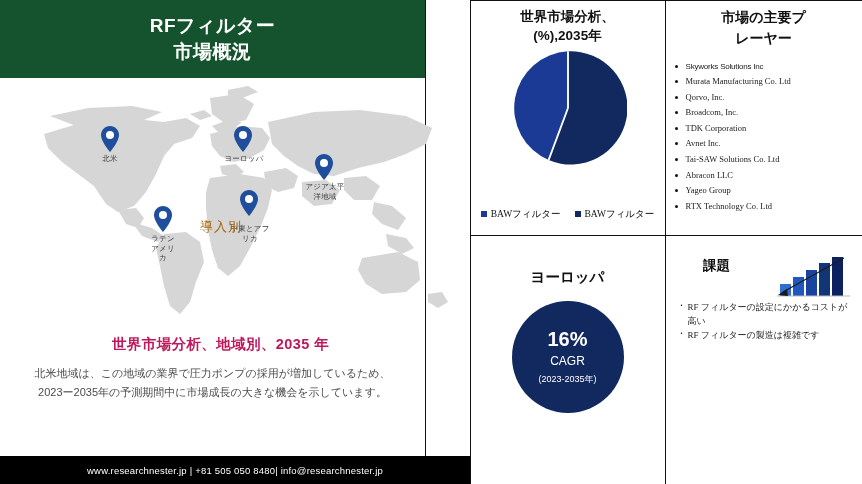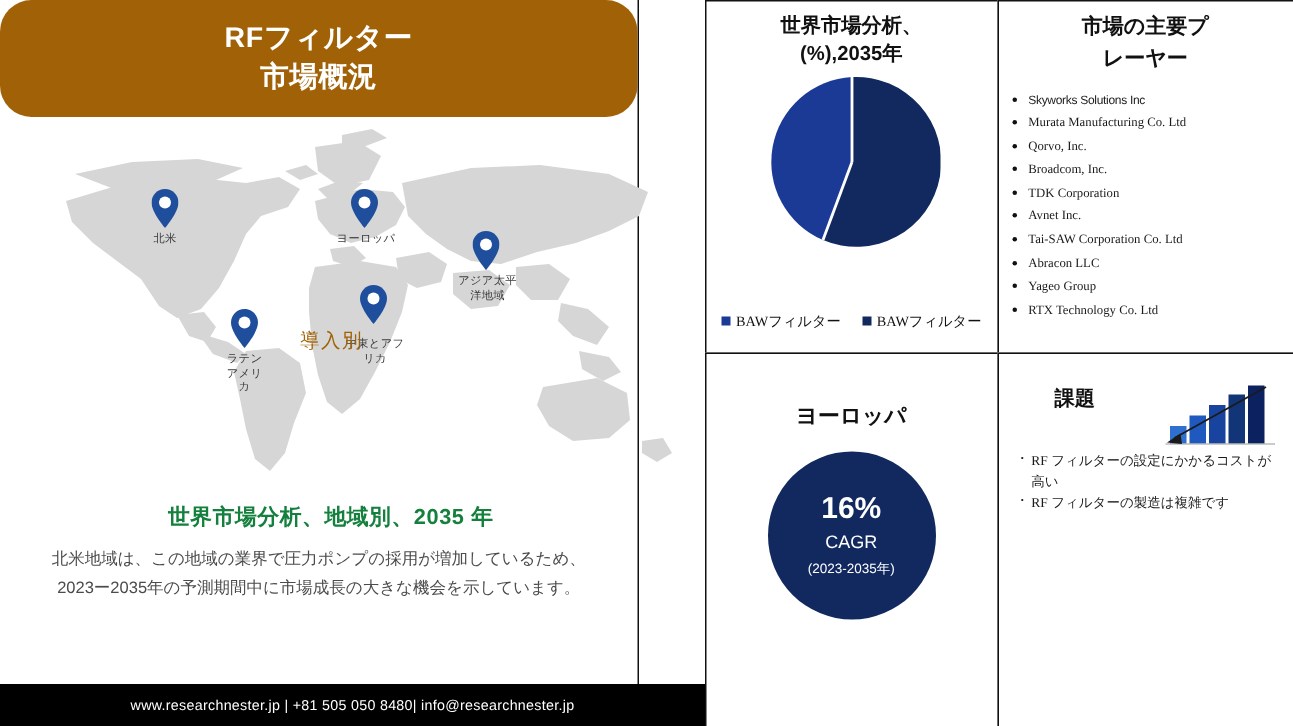--- a/index.html
+++ b/index.html
@@ -8,33 +8,33 @@
     background:#ffffff;
     font-family:"Liberation Sans","DejaVu Sans",sans-serif;
     overflow:hidden;
     position:relative;
   }
   .sheet{position:absolute;inset:0;display:flex;}
 
   
   .left{width:470px;height:484px;position:relative;background:#fff;
         border-right:1px solid #111;box-sizing:border-box;}
-  .hdr{height:78px;background:#a16207;display:flex;flex-direction:column;
-       align-items:center;justify-content:center;border-radius:21px;}
+  .hdr{height:78px;background:#14532d;display:flex;flex-direction:column;
+       align-items:center;justify-content:center;}
   .hdr-l1,.hdr-l2{color:#fff;font-weight:bold;font-size:19px;line-height:26px;letter-spacing:.5px;}
 
   .mapwrap{position:relative;height:255px;}
   .mapsvg{position:absolute;left:14px;top:4px;}
   .pin{position:absolute;width:18px;height:26px;}
   .pin svg{display:block;}
   .plabel{position:absolute;font-size:7.5px;color:#3a3a3a;text-align:center;
           line-height:9.5px;letter-spacing:.2px;}
   .bigoverlay{position:absolute;font-size:13px;color:#a16207;letter-spacing:1px;}
 
-  .cap-h{margin-top:2px;text-align:center;font-size:14.5px;font-weight:bold;color:#15803d;letter-spacing:.4px;margin-left:16px;}
+  .cap-h{margin-top:2px;text-align:center;font-size:14.5px;font-weight:bold;color:#be185d;letter-spacing:.4px;margin-left:16px;}
   .cap-b{margin:10px auto 0;width:360px;text-align:center;font-size:11px;
          line-height:19px;color:#4b4b4b;}
 
   .footer{position:absolute;left:0;bottom:0;width:470px;height:28px;background:#000;
           display:flex;align-items:center;justify-content:center;text-align:center;}
   .footer span{color:#fff;font-size:9.5px;letter-spacing:.2px;}
 
   
   .right{width:428px;height:484px;display:grid;
          grid-template-columns:195px 197px;grid-template-rows:235px 249px;margin-left:44px;}
@@ -217,21 +217,21 @@
         <div>市場の主要プ</div>
         <div>レーヤー</div>
       </div>
       <ul class="kp-list">
         <li class="narrow">Skyworks Solutions Inc</li>
         <li>Murata Manufacturing Co. Ltd</li>
         <li>Qorvo, Inc.</li>
         <li>Broadcom, Inc.</li>
         <li>TDK Corporation</li>
         <li>Avnet Inc.</li>
-        <li>Tai-SAW Corporation Co. Ltd</li>
+        <li>Tai-SAW Solutions Co. Ltd</li>
         <li>Abracon LLC</li>
         <li>Yageo Group</li>
         <li>RTX Technology Co. Ltd</li>
       </ul>
     </div>
 
     <div class="cell">
       <div class="ptitle cagr-title">ヨーロッパ</div>
       <div class="donut">
         <div class="cagr-val">16%</div>

